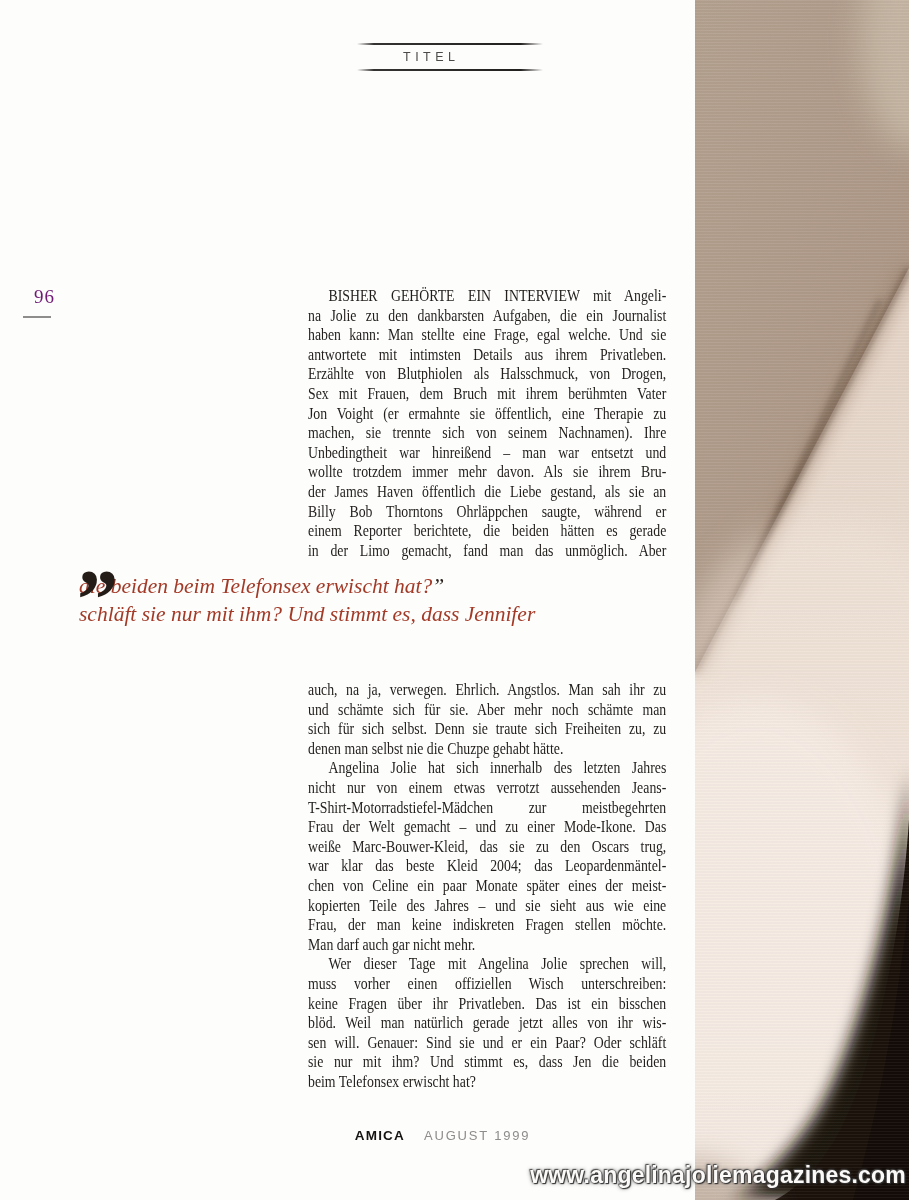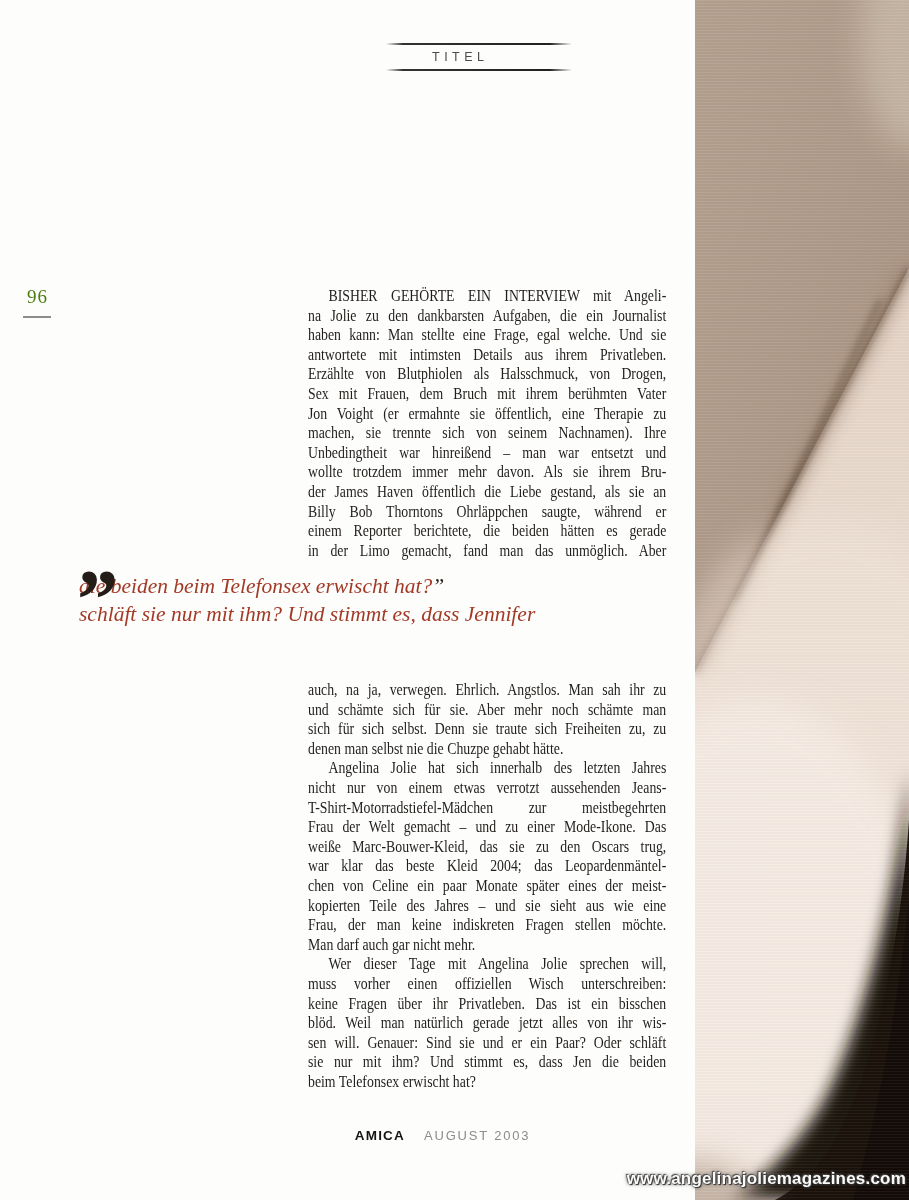--- a/index.html
+++ b/index.html
@@ -1,28 +1,28 @@
 <!DOCTYPE html>
 <html style="--quote-color: #a23a27;"><head>
 <meta charset="utf-8">
 <style>
   html,body{margin:0;padding:0;background:#ffffff;}
   .page{position:relative;width:909px;height:1200px;background:#fdfdfc;overflow:hidden;
         font-family:"Liberation Serif",serif;}
 
   
-  .titel{position:absolute;left:386px;top:43px;width:186px;}
+  .titel{position:absolute;left:357px;top:43px;width:186px;}
   .titel .rule{height:2px;
     background:linear-gradient(90deg,rgba(40,38,36,0) 0%,#353331 9%,#232120 88%,rgba(40,38,36,0) 100%);}
   .titel-label{display:block;width:fit-content;margin:5px 0 5px 46px;
     font-family:"Liberation Sans",sans-serif;font-size:12.5px;letter-spacing:4.5px;
     color:#4c4a48;font-weight:400;}
 
   
-  .pagenum{position:absolute;left:27px;top:286px;font-size:19px;color:#4d7c0f;letter-spacing:1px;}
+  .pagenum{position:absolute;left:34px;top:286px;font-size:19px;color:#701a75;letter-spacing:1px;}
   .pagenum-rule{position:absolute;left:23px;top:316px;width:28px;height:2px;background:#8f8d8b;}
 
   
   .col{position:absolute;left:308px;width:420px;transform:scaleX(0.853);transform-origin:0 0;
        font-size:16.2px;line-height:19.6px;color:#211e1b;}
   #block1{top:287px;}
   #block2{top:681px;}
   .para{margin:0;}
   .tline{text-align:justify;text-align-last:justify;white-space:normal;}
   .tline-last{text-align-last:left;}
@@ -44,21 +44,21 @@
   .footer-issue{font-size:13px;letter-spacing:1.8px;color:#8e8c8a;}
 
   
   .photo{position:absolute;left:695px;top:0;width:214px;height:1200px;overflow:hidden;}
   .photo svg{display:block;}
   .photo::after{content:"";position:absolute;inset:0;pointer-events:none;
     background:repeating-linear-gradient(to bottom,rgba(255,255,255,0.05) 0 1px,rgba(0,0,0,0.02) 1px 3px);}
 
   
   .watermark{position:absolute;right:3px;bottom:11px;
-    font-family:"Liberation Sans",sans-serif;font-weight:bold;font-size:17px;
+    font-family:"Liberation Sans",sans-serif;font-weight:bold;font-size:23px;
     letter-spacing:0.2px;color:#fbfaf8;
     text-shadow:0 0 2px #3a3a3a,0 0 4px rgba(60,60,60,.85),1px 1px 1px #2e2e2e,-1px -1px 1px #555;}
 </style>
 </head>
 <body>
 
 <div class="page">
 
   <div class="titel">
     <div class="rule"></div>
@@ -119,21 +119,21 @@
         <div class="tline">keine Fragen über ihr Privatleben. Das ist ein bisschen</div>
         <div class="tline">blöd. Weil man natürlich gerade jetzt alles von ihr wis-</div>
         <div class="tline">sen will. Genauer: Sind sie und er ein Paar? Oder schläft</div>
         <div class="tline">sie nur mit ihm? Und stimmt es, dass Jen die beiden</div>
         <div class="tline tline-last">beim Telefonsex erwischt hat?</div>
       </div>
     </div>
 
   <div class="footer">
     <span class="footer-brand">AMICA</span>
-    <span class="footer-issue">AUGUST 2003</span>
+    <span class="footer-issue">AUGUST 1999</span>
   </div>
 
   <div class="photo">
     <svg width="214" height="1200" viewBox="0 0 214 1200" preserveAspectRatio="none">
       <defs>
         <linearGradient id="baseGrad" x1="0" y1="0" x2="0" y2="1">
           <stop offset="0.30" stop-color="#e6d6c9"></stop>
           <stop offset="0.62" stop-color="#eee1d6"></stop>
           <stop offset="0.82" stop-color="#f2e6dc"></stop>
           <stop offset="1" stop-color="#e9dace"></stop>

